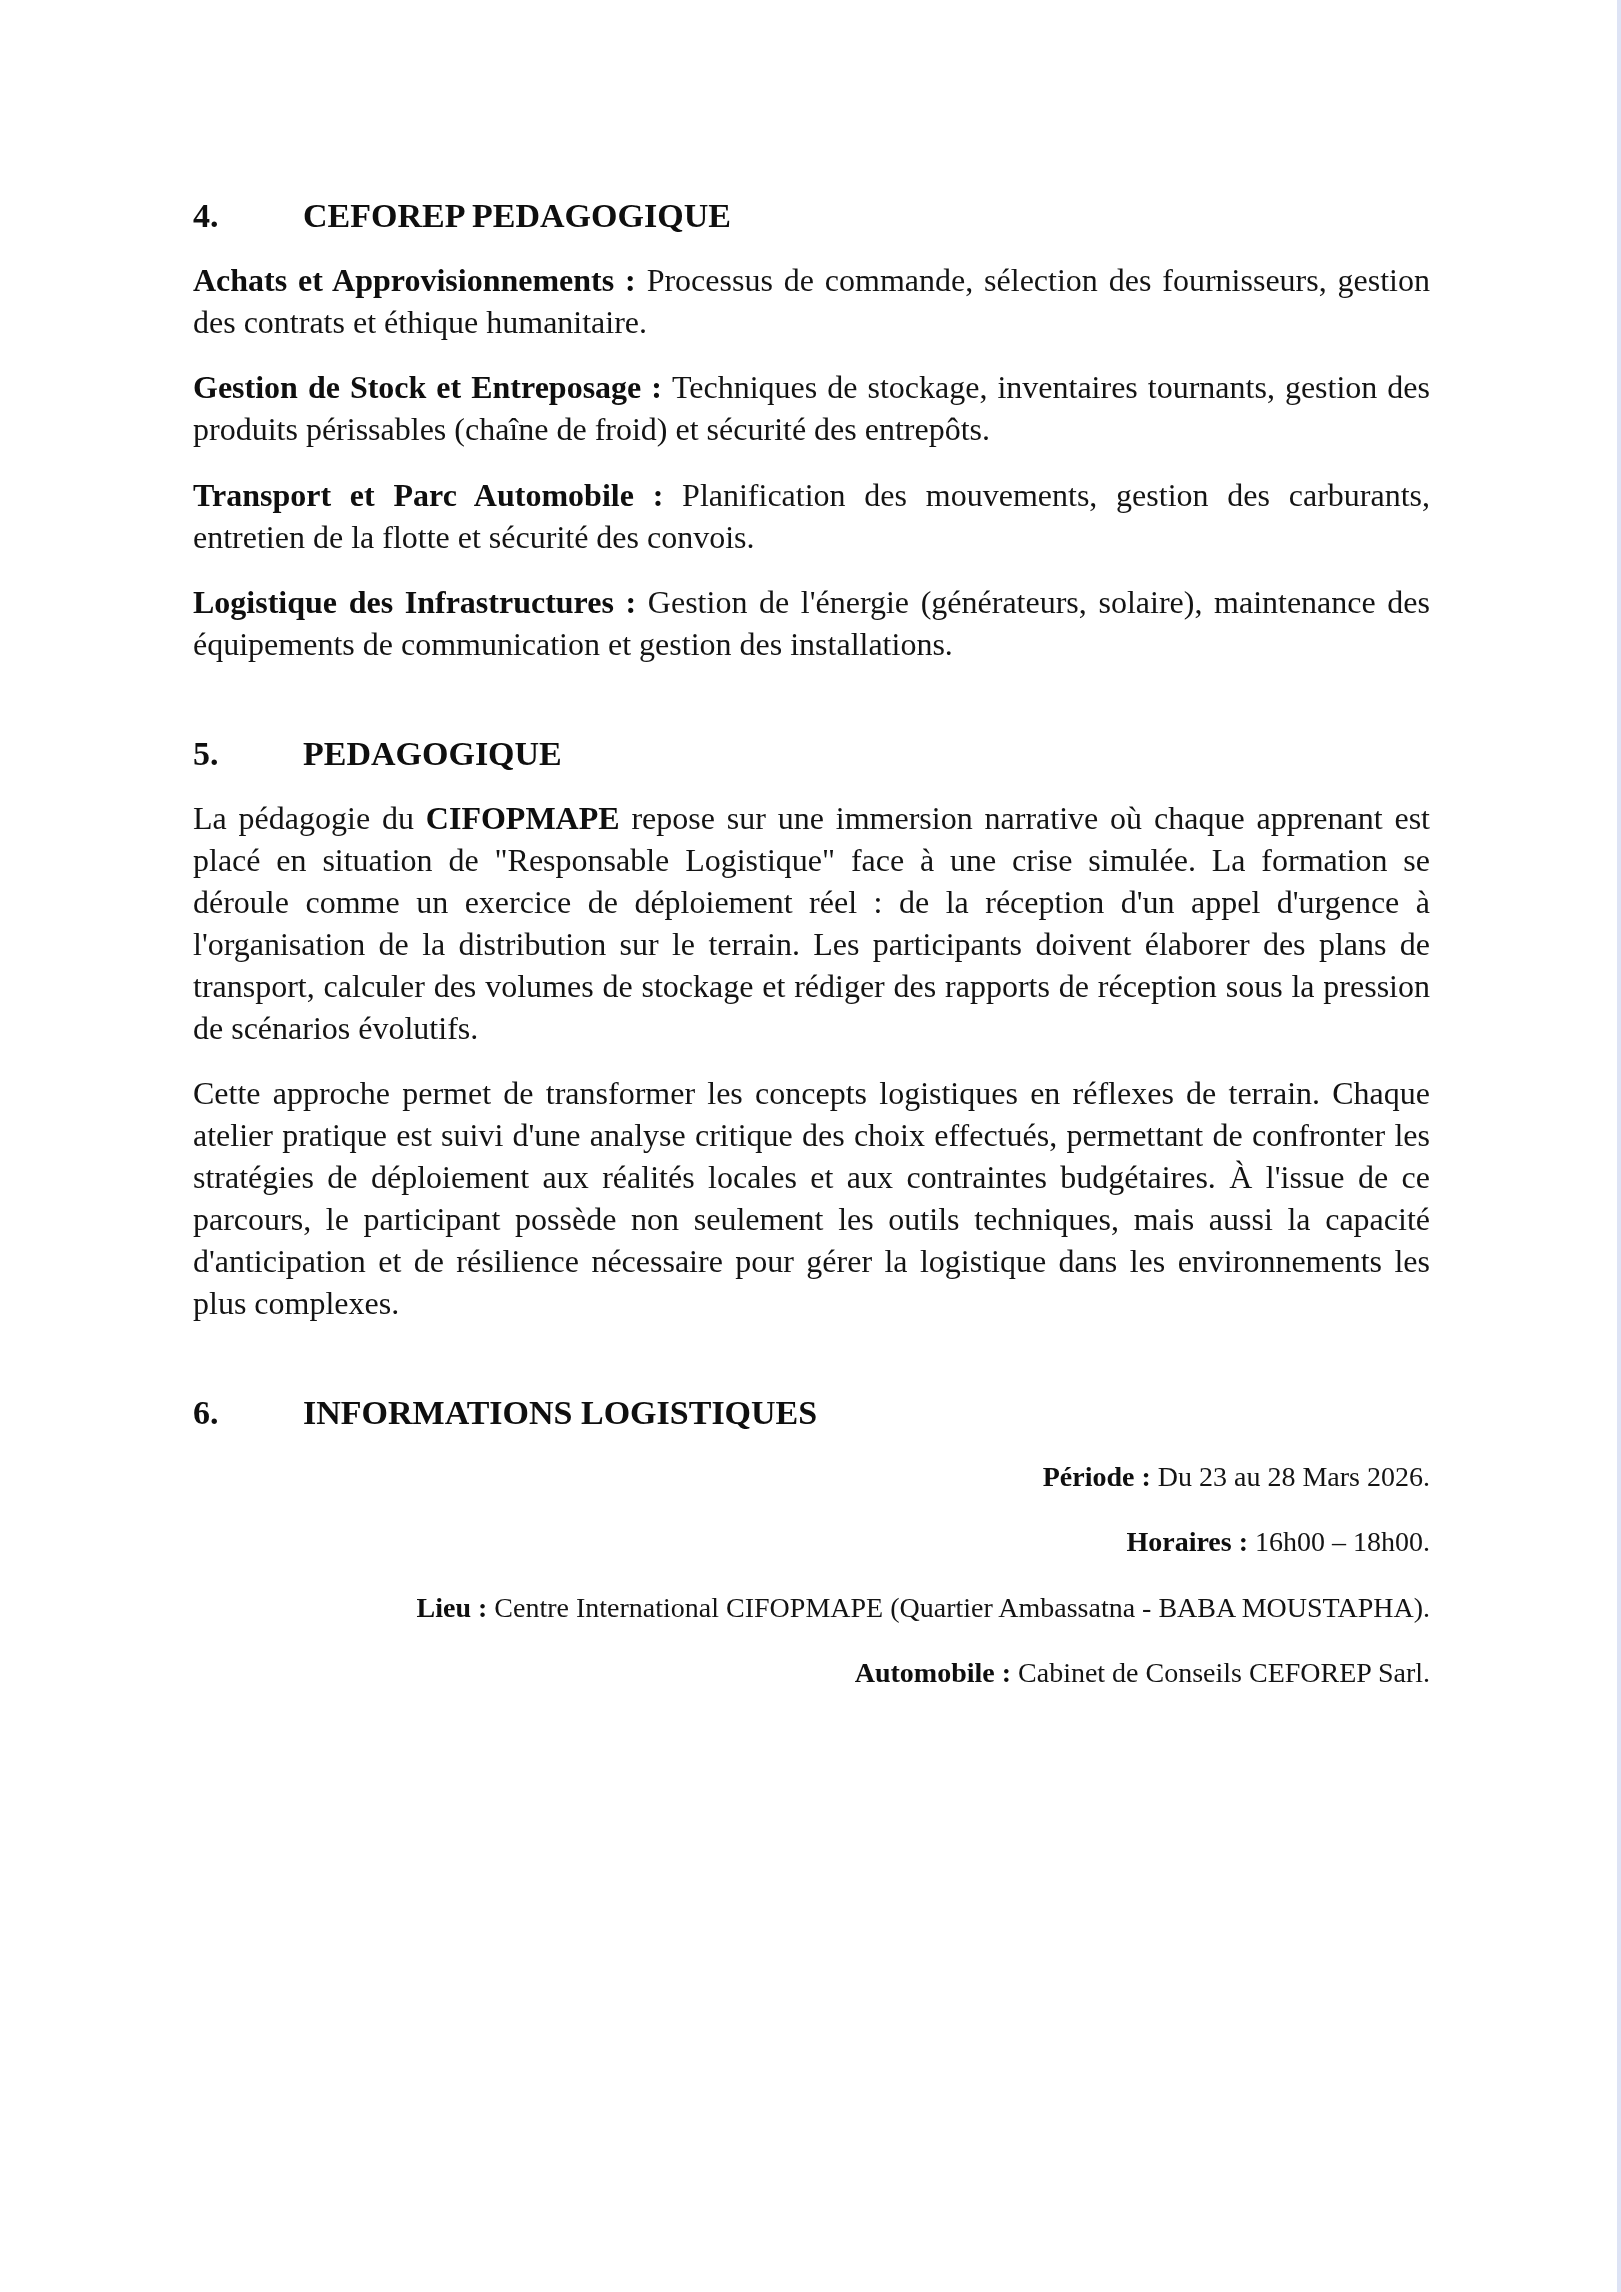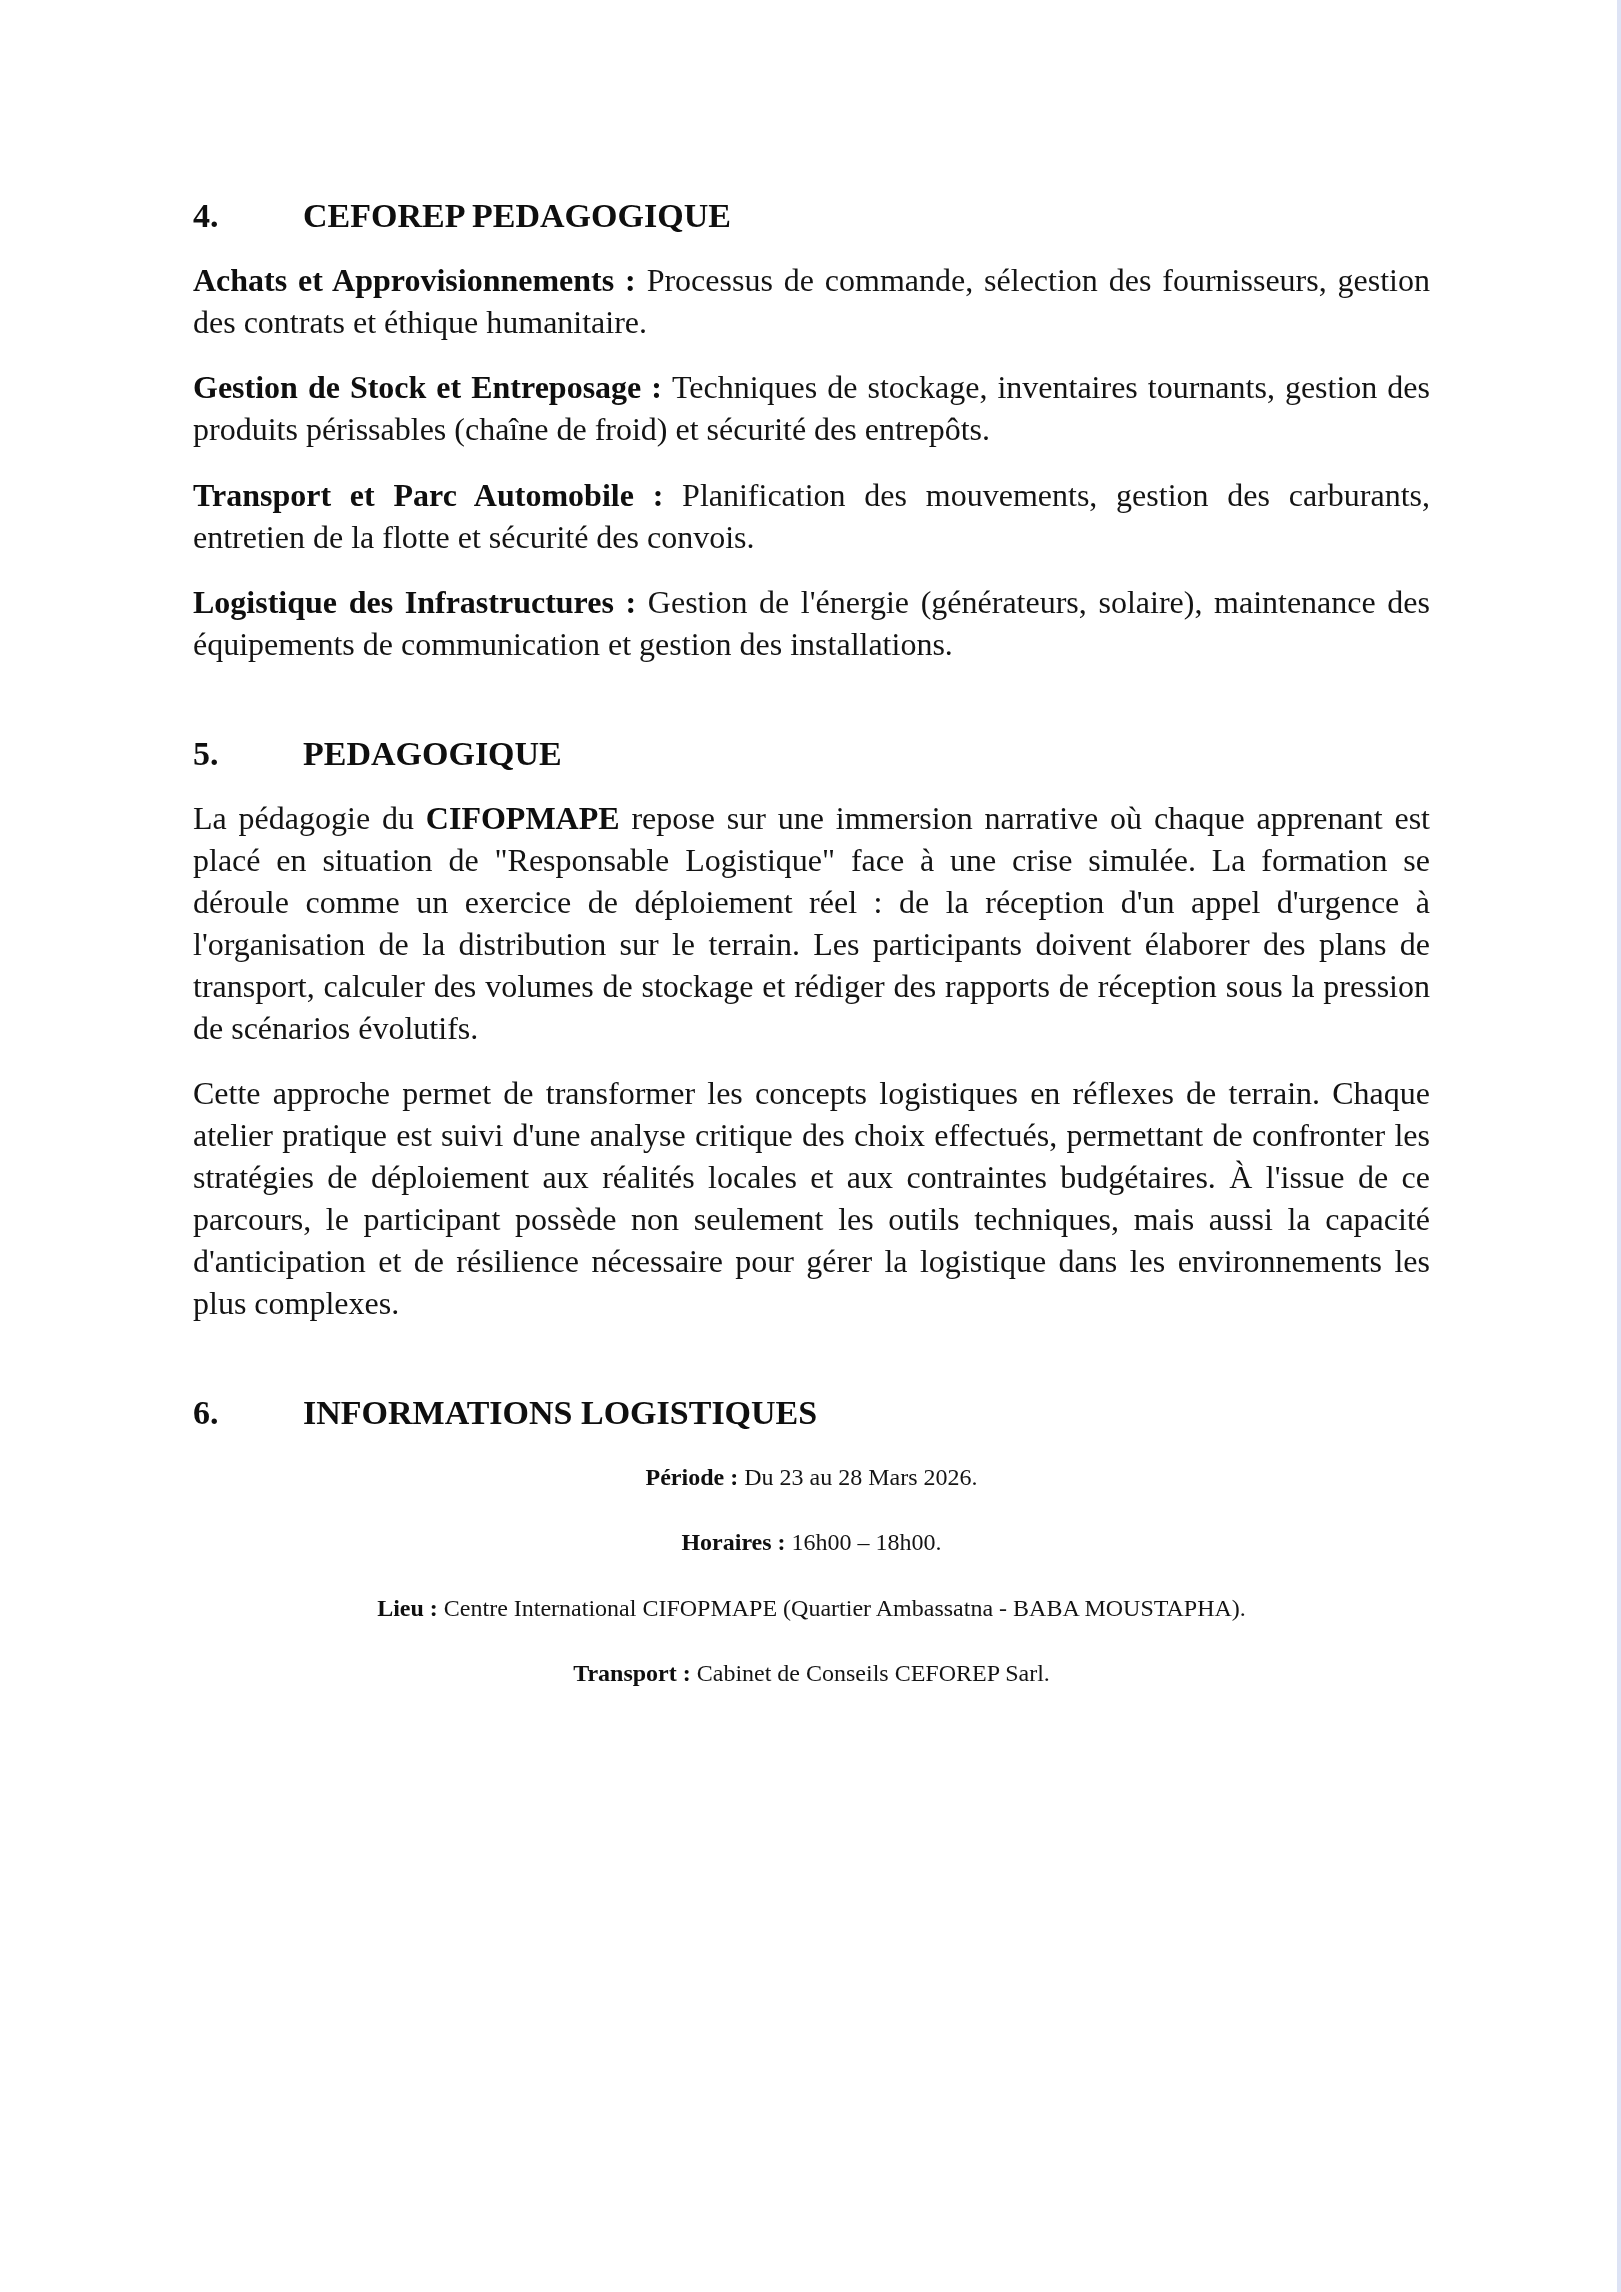--- a/index.html
+++ b/index.html
@@ -43,24 +43,24 @@
     margin: 0 0 23.5px 0;
     text-align: justify;
     color: #141414;
   }
   p.body-par b, .info-line b {
     font-weight: bold;
     color: #0f0f0f;
     margin-top: 28px;
   }
   p.info-line {
-    font-size: 24px;
+    font-size: 28px;
     line-height: 42px;
     margin: 0 0 23.5px 0;
-    text-align: center;
+    text-align: right;
     color: #141414;
   }
   .right-edge-line {
     position: absolute;
     top: 0;
     right: 0;
     width: 3.9px;
     height: 100%;
   }
 </style>
@@ -117,20 +117,20 @@
 
     <p class="info-line">
       <b>Horaires : </b><span>16h00 – 18h00.</span>
     </p>
 
     <p class="info-line">
       <b>Lieu : </b><span>Centre International CIFOPMAPE (Quartier Ambassatna - BABA MOUSTAPHA).</span>
     </p>
 
     <p class="info-line">
-      <b>Transport : </b><span>Cabinet de Conseils CEFOREP Sarl.</span>
+      <b>Automobile : </b><span>Cabinet de Conseils CEFOREP Sarl.</span>
     </p>
 
   </div>
 
   <div class="right-edge-line" style="background: rgb(221, 227, 245);"></div>
 </div>
 
 
 </body></html>

